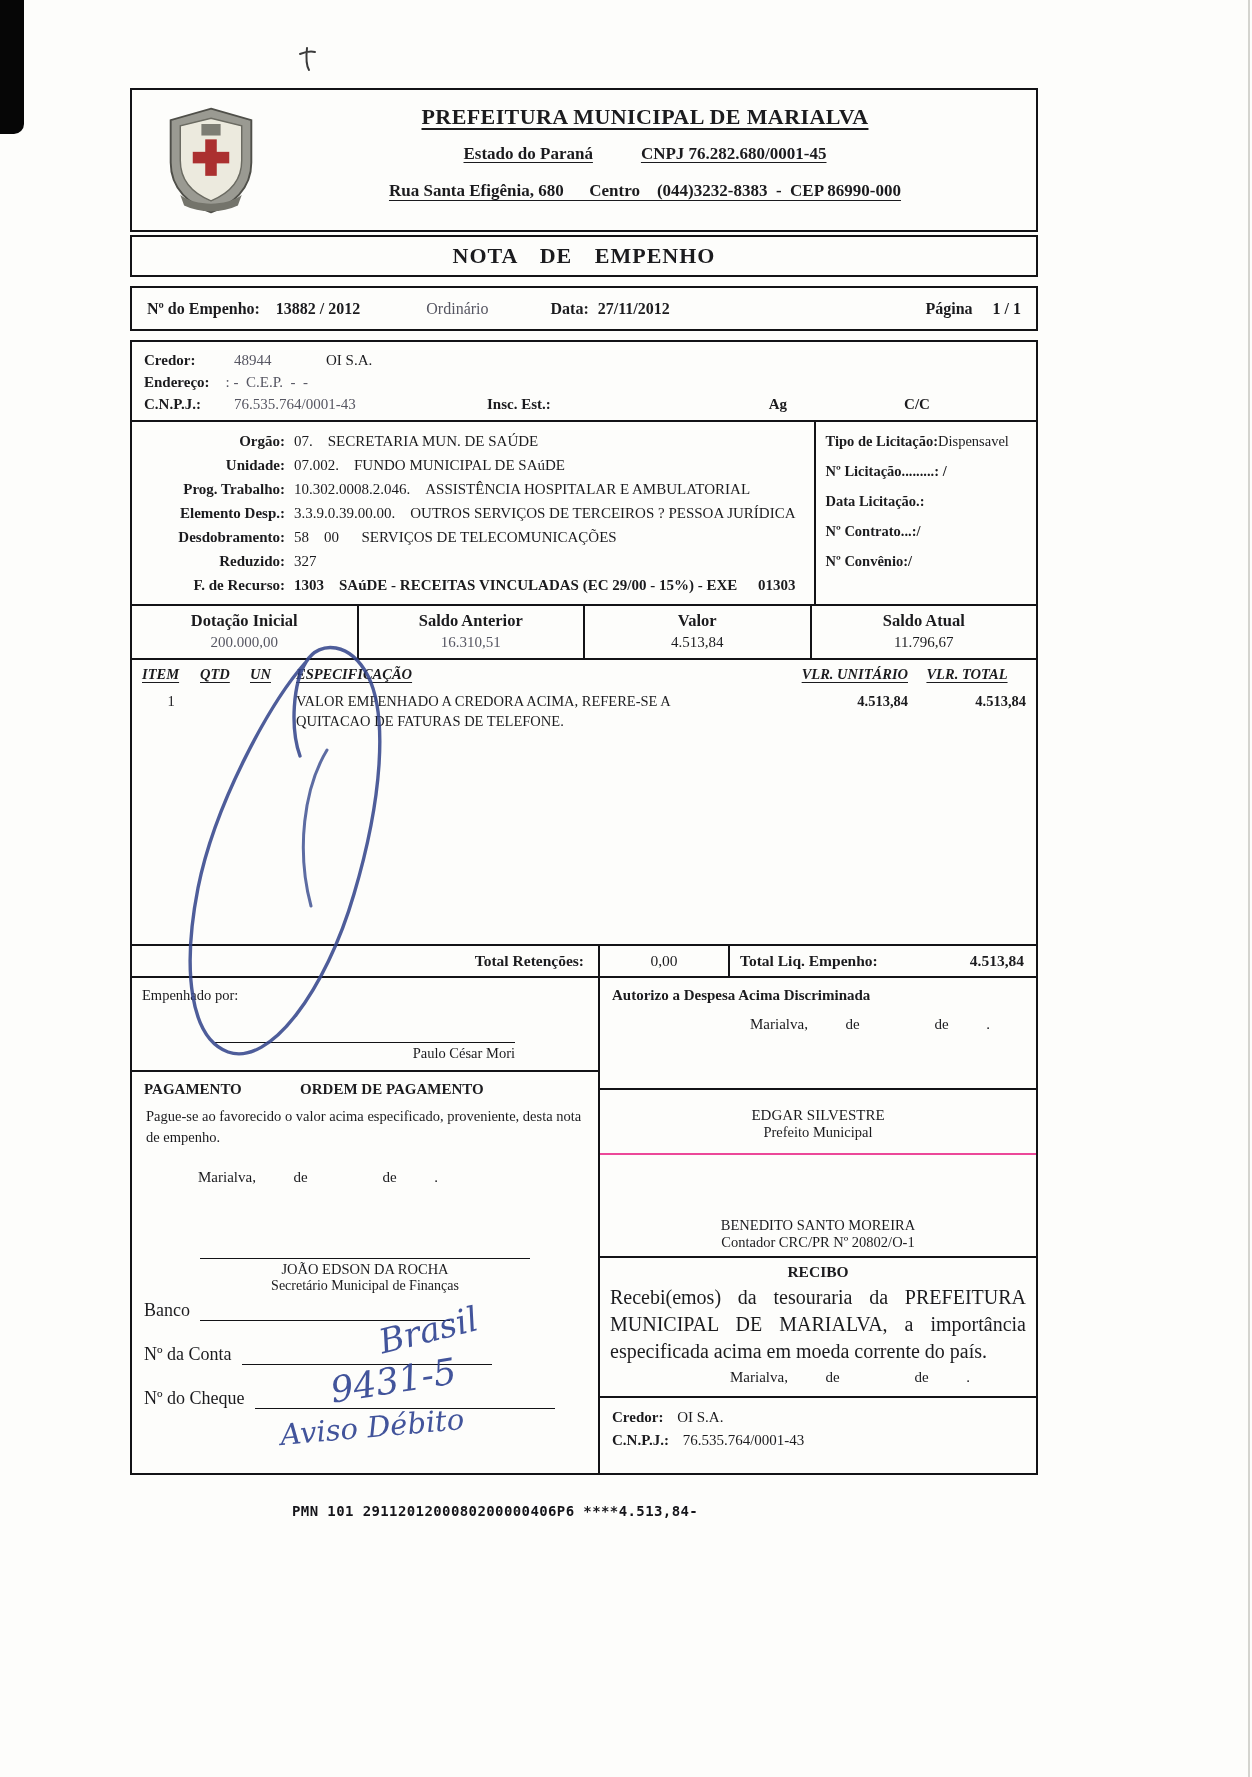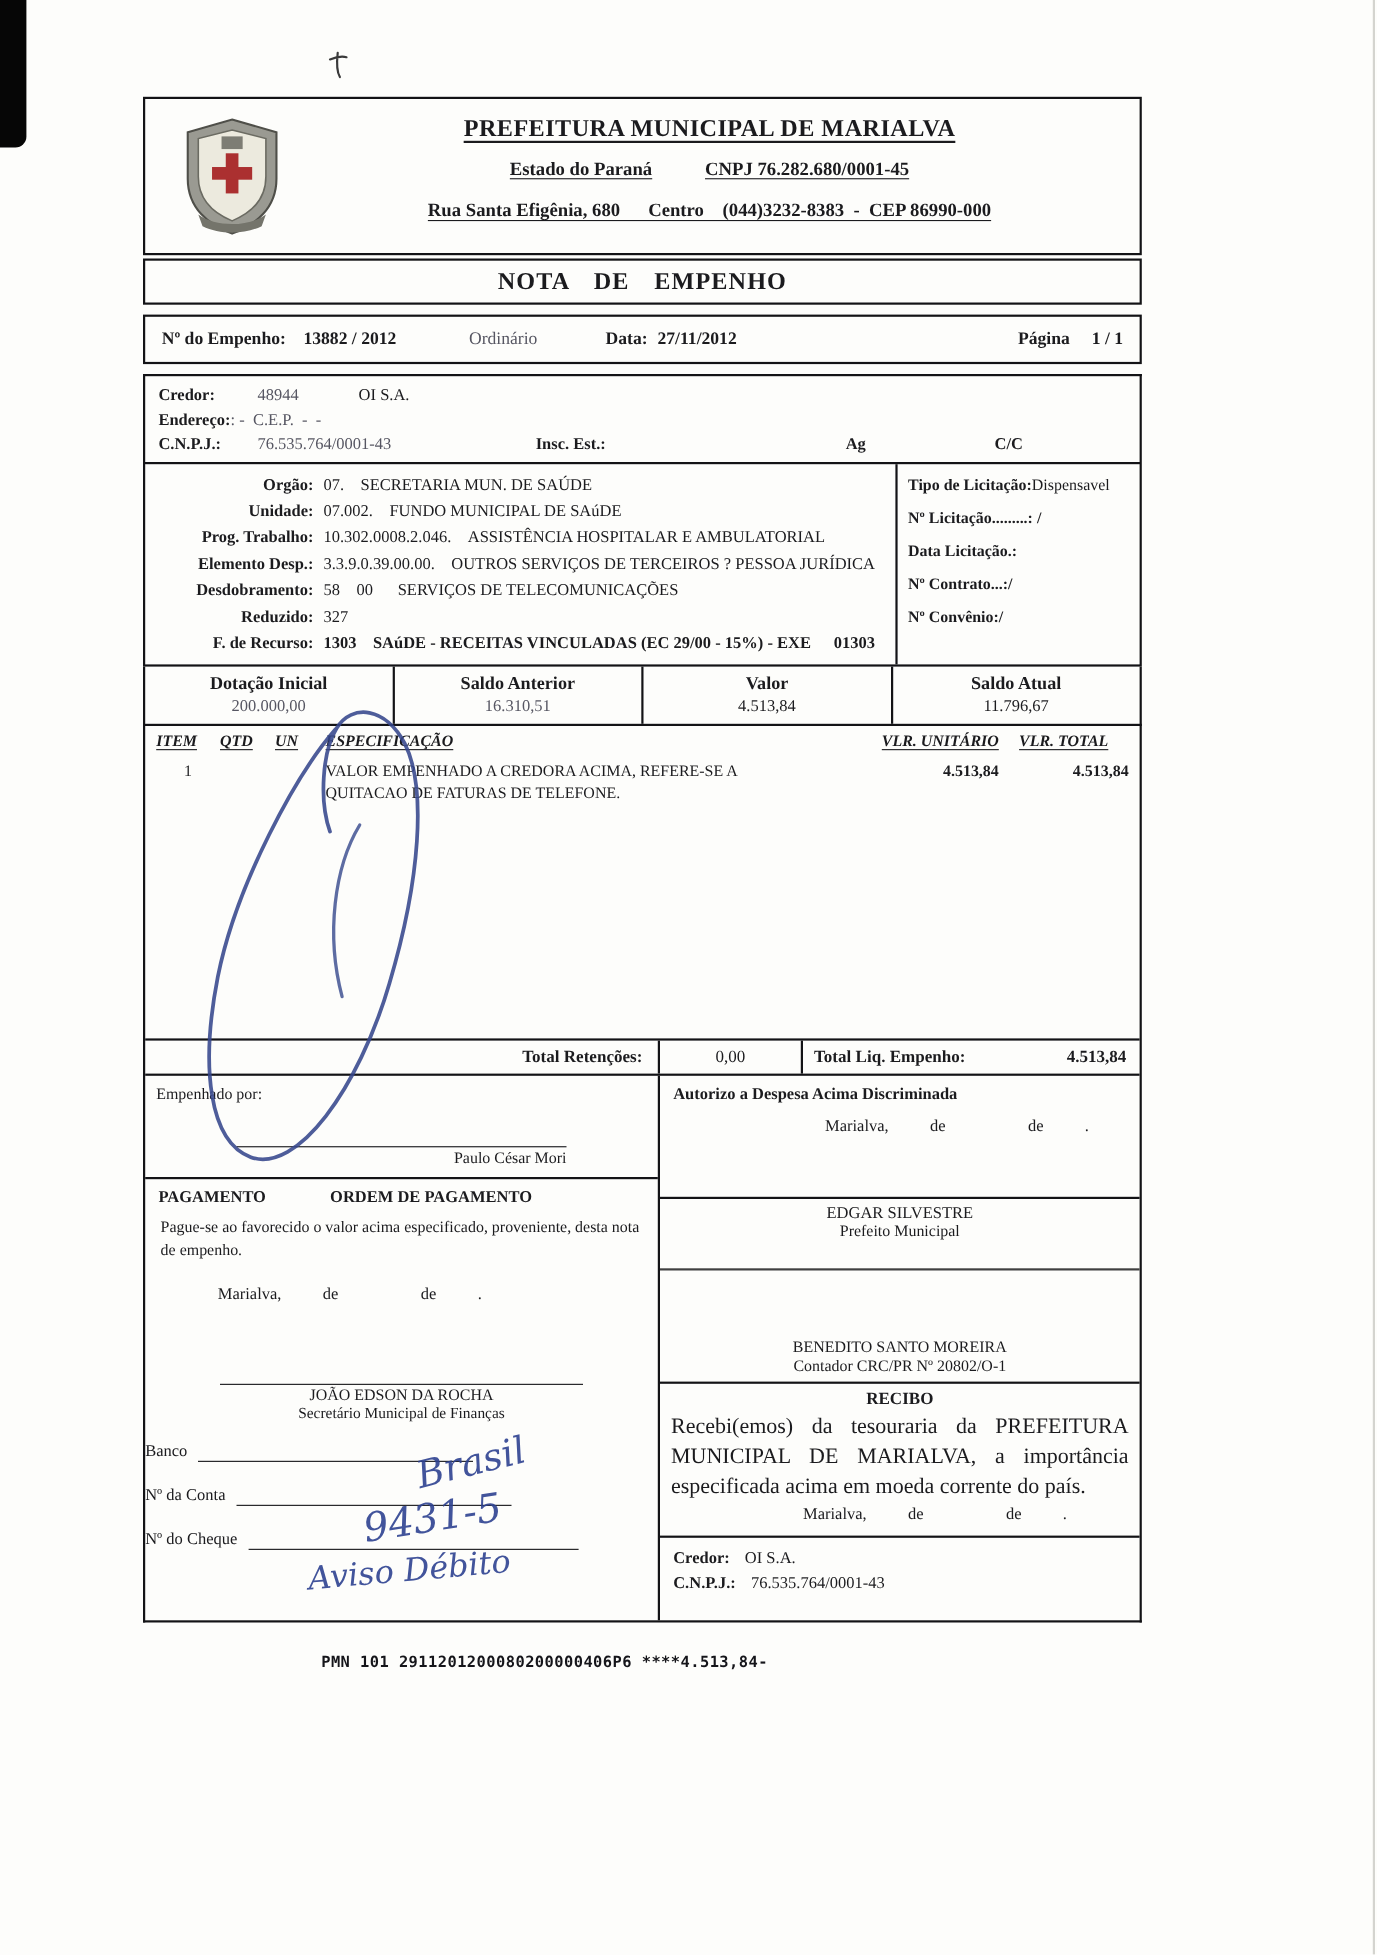--- a/index.html
+++ b/index.html
@@ -39,21 +39,21 @@
   .e-date { margin-left:9px; }
   .page-group { margin-left:auto; }
   .page-group .val { margin-left:16px; }
 
   
   .credor-box { margin-top:9px; border:2px solid #131316; border-bottom:none; padding:8px 12px 5px; line-height:1.45; }
   .c-row { display:flex; }
   .c-lab1 { width:80px; font-weight:bold; }
   .c-code { width:92px; margin-left:10px; }
   .c-lab2 { font-weight:bold; }
-  .c-end { margin-left:0; }
+  .c-end { margin-left:16px; }
   .c-lab3 { width:90px; font-weight:bold; }
   .c-cnpj { width:253px; }
   .c-insc { font-weight:bold; }
   .c-ag { font-weight:bold; margin-left:218px; }
   .c-cc { font-weight:bold; margin-left:117px; }
 
   
   .orgao-box { border:2px solid #131316; display:flex; }
   .orgao-left { flex:1; padding:7px 6px 7px 0; }
   .o-row { display:flex; line-height:1.6; font-size:15px; }
@@ -98,34 +98,34 @@
 
   .empenhado { padding:9px 10px; font-size:14.5px; height:50px; }
   .sig1 { width:300px; margin:14px auto 0; border-top:1.5px solid #131316; text-align:right; font-size:14.5px; padding-top:2px; }
   .bl-hr { border-top:2px solid #131316; margin-top:8px; }
   .pag-row { display:flex; padding:9px 12px 4px; font-weight:bold; font-size:15px; }
   .ordem-t { margin:0 auto; padding-right:44px; }
   .pague { padding:4px 14px 0; font-size:14.5px; line-height:1.4; }
   .cid-left { margin-top:22px; padding-left:66px; white-space:pre; font-size:15px; }
   .sig2 { width:330px; margin:72px auto 0; border-top:1.5px solid #131316; text-align:center; font-size:14.5px; padding-top:2px; }
   .sig2-cargo { text-align:center; font-size:14px; }
-  .banco-block { margin-top:18px; font-size:15px; }
+  .banco-block { margin-top:6px; padding-left:12px; font-size:18px; }
   .fld { margin-bottom:23px; display:flex; align-items:flex-end; }
   .fld-line { width:250px; border-bottom:1.5px solid #131316; margin-left:10px; height:1.1em; }
   .fld-line.long { width:300px; }
 
   .hw { position:absolute; color:#2e4291; font-family:"DejaVu Serif",serif; font-style:italic; z-index:6; opacity:0.9; }
   .hw-banco { left:246px; top:332px; font-size:34px; transform:rotate(-14deg); }
   .hw-conta { left:198px; top:382px; font-size:36px; transform:rotate(-9deg); }
   .hw-cheque { left:148px; top:432px; font-size:29px; transform:rotate(-5deg); }
 
   .br-sec1 { height:112px; border-bottom:2px solid #131316; }
   .autorizo { padding:9px 12px 0; font-weight:bold; font-size:15px; }
   .cid-r1 { padding:12px 0 0 150px; white-space:pre; font-size:15px; }
-  .br-sec2 { height:65px; border-bottom:2px solid #404040; text-align:center; padding-top:5px; font-size:15px; }
+  .br-sec2 { height:65px; border-bottom:2px solid #ec4899; text-align:center; padding-top:17px; font-size:15px; }
   .br-sec2 .cargo { font-size:14.5px; }
   .br-sec3 { height:103px; border-bottom:2px solid #131316; display:flex; flex-direction:column; justify-content:flex-end; text-align:center; padding-bottom:5px; font-size:14.5px; }
   .br-sec4 { border-bottom:2px solid #131316; padding:5px 10px 10px; }
   .recibo-t { text-align:center; font-weight:bold; font-size:15.5px; }
   .recibo-x { margin-top:3px; font-size:20px; line-height:1.35; text-align:justify; }
   .cid-r2 { margin-top:4px; padding-left:120px; white-space:pre; font-size:15px; }
   .br-sec5 { padding:8px 12px; font-size:15px; line-height:1.5; }
   .br-sec5 .val { margin-left:10px; }
 
   .footer-line { margin:28px 0 0 162px; font-family:"DejaVu Sans Mono",monospace; font-weight:bold; font-size:14px; letter-spacing:0.4px; color:#15151a; }

